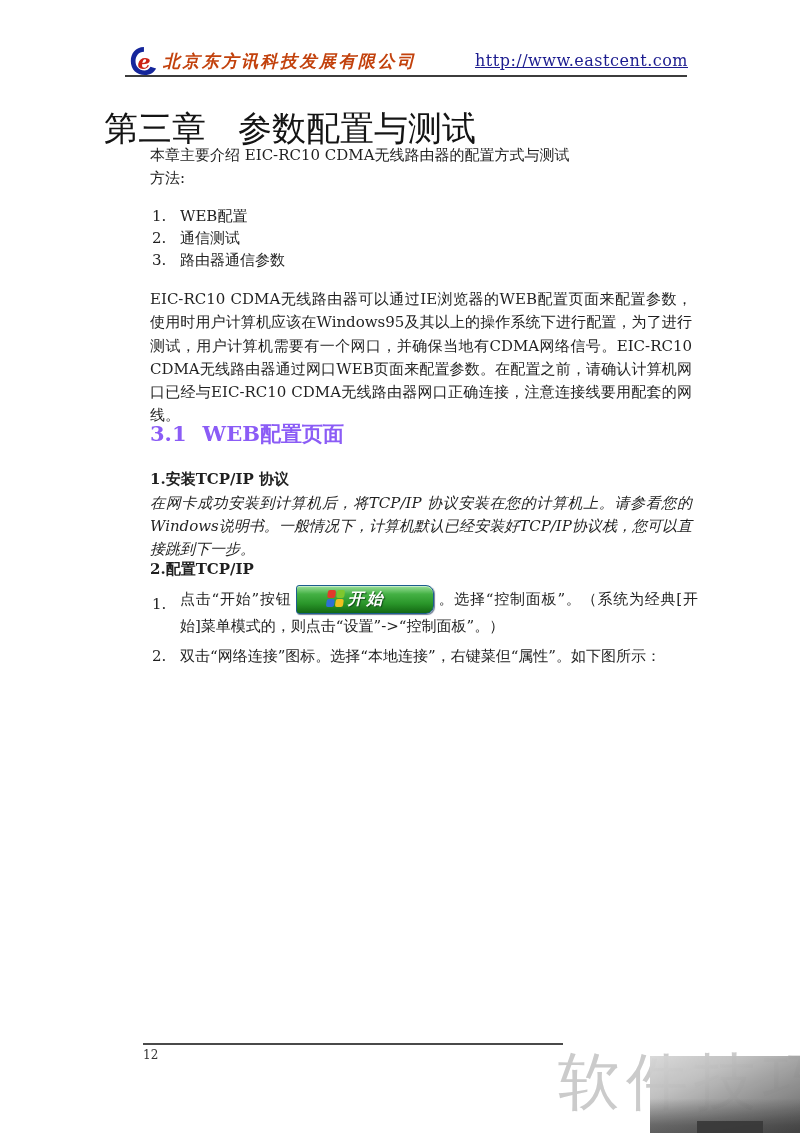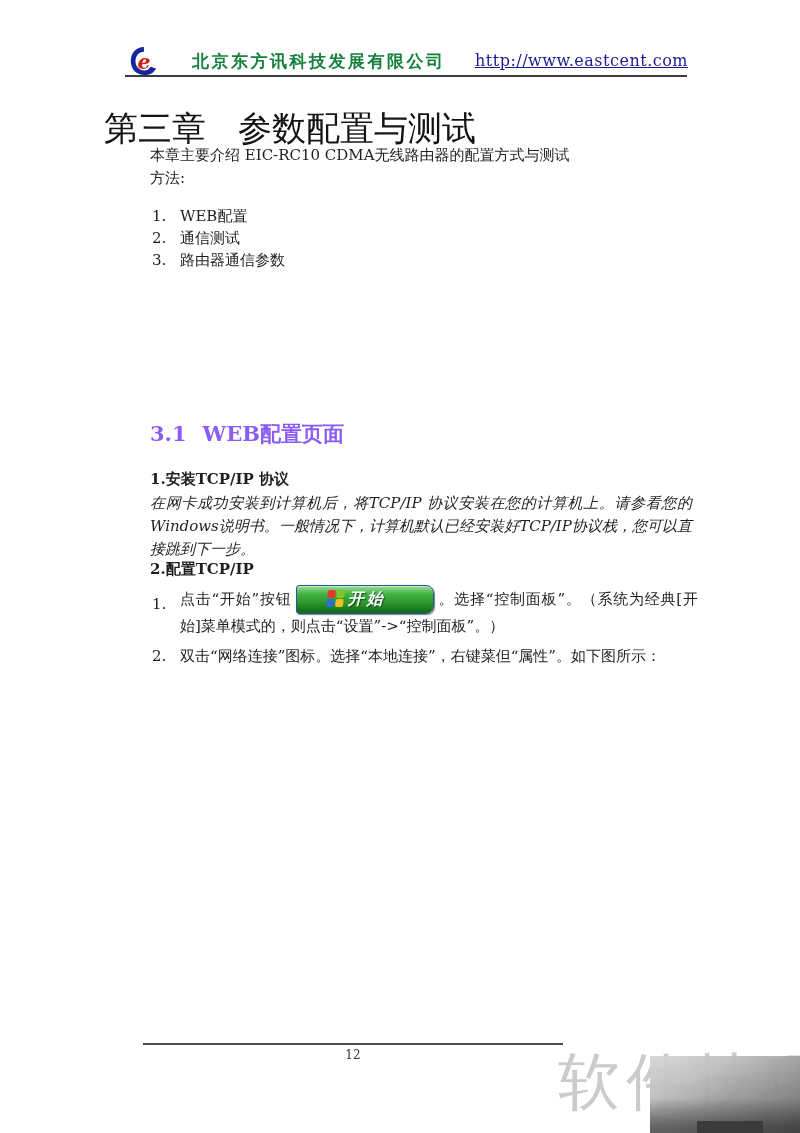--- a/index.html
+++ b/index.html
@@ -6,22 +6,22 @@
   .page {
     position:relative; width:800px; height:1133px; margin:0 auto;
     background:#ffffff; overflow:hidden;
     font-family:"DejaVu Serif","Liberation Serif",serif;
     color:#1f1f1f;
   }
   
   .header-logo { position:absolute; left:128px; top:44px; display:flex; align-items:center; gap:5px; }
   .logo-mark { width:30px; height:34px; flex:0 0 auto; }
   .company {
-    font-size:17px; font-weight:bold; 
-    color:#15803d; letter-spacing:2.5px; white-space:nowrap;margin-left:29px;
+    font-size:17px; font-weight:bold; font-style:italic;
+    color:#c2410c; letter-spacing:2.5px; white-space:nowrap;
   }
   .site-url {
     position:absolute; top:51px; right:112px;
     font-size:16px; color:#1c1c8f; text-decoration:underline;
     letter-spacing:0.5px; cursor:pointer;
   }
   .header-rule { position:absolute; left:125px; top:75px; width:562px; height:2px; background:#3c3c3c; }
 
   
   .chapter-title { position:absolute; left:88px; top:90px; font-size:34px; color:#141414; white-space:nowrap; }
@@ -74,21 +74,21 @@
   .win-flag .q4 { background:#f0c020; }
   .start-label {
     display:inline-block; vertical-align:top; line-height:25px;
     color:#ffffff; font-weight:bold; font-style:italic; font-size:16px;
     letter-spacing:3px; text-shadow:1px 1px 1px #134b1a;
     font-family:"DejaVu Sans","Liberation Sans",sans-serif;
   }
 
   
   .footer-rule { position:absolute; left:143px; top:1043px; width:420px; height:2px; background:#4a4a4a; }
-  .page-num { position:absolute; left:143px; top:1048px; width:420px; text-align:center; font-size:12px; color:#333; }
+  .page-num { position:absolute; left:143px; top:1048px; width:420px; text-align:left; font-size:12px; color:#333; }
 
   
   .watermark {
     position:absolute; left:558px; top:1040px;
     font-size:62px; color:#cbcbcb; letter-spacing:6px; white-space:nowrap;
     font-family:"DejaVu Sans","Liberation Sans",sans-serif;
   }
   .photo-block {
     position:absolute; left:650px; top:1056px; width:150px; height:77px; opacity:.95;
     background:
@@ -126,20 +126,21 @@
     <div class="row">
       <span class="num">2.</span>
       <span>通信测试</span>
     </div>
     <div class="row">
       <span class="num">3.</span>
       <span>路由器通信参数</span>
     </div>
   </div>
 
+  <p class="overview" style="margin:0;">EIC-RC10 CDMA无线路由器可以通过IE浏览器的WEB配置页面来配置参数，使用时用户计算机应该在Windows95及其以上的操作系统下进行配置，为了进行测试，用户计算机需要有一个网口，并确保当地有CDMA网络信号。EIC-RC10 CDMA无线路由器通过网口WEB页面来配置参数。在配置之前，请确认计算机网口已经与EIC-RC10 CDMA无线路由器网口正确连接，注意连接线要用配套的网线。</p>
 
   <h2 class="sec31" style="margin:0;">
     <span>3.1</span><span class="ttl">WEB配置页面</span>
   </h2>
 
   <div class="sub-heading1">1.安装TCP/IP 协议</div>
   <p class="sub-body1" style="margin:0;font-style:italic;">在网卡成功安装到计算机后，将TCP/IP 协议安装在您的计算机上。请参看您的Windows说明书。一般情况下，计算机默认已经安装好TCP/IP协议栈，您可以直接跳到下一步。</p>
 
   <div class="sub-heading2">2.配置TCP/IP</div>
 

